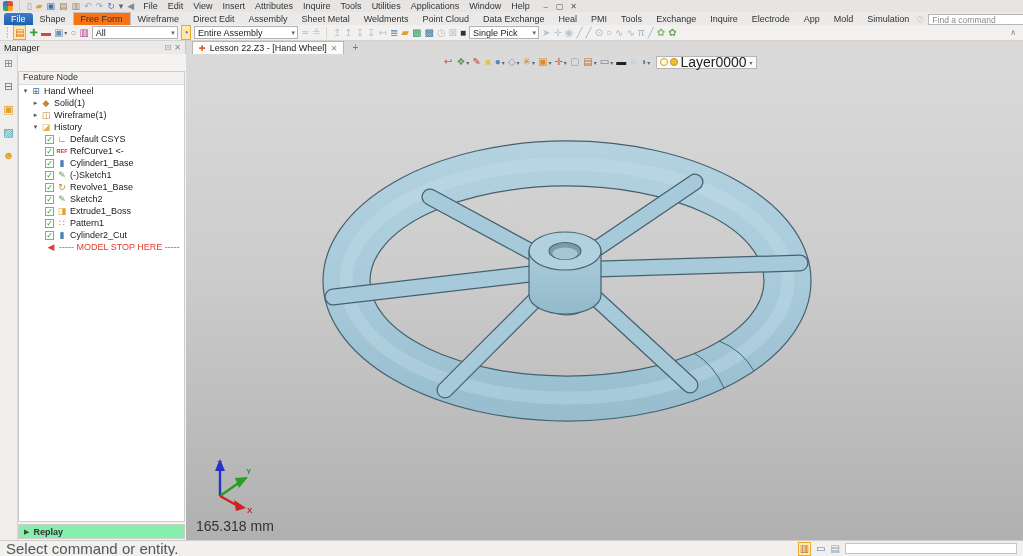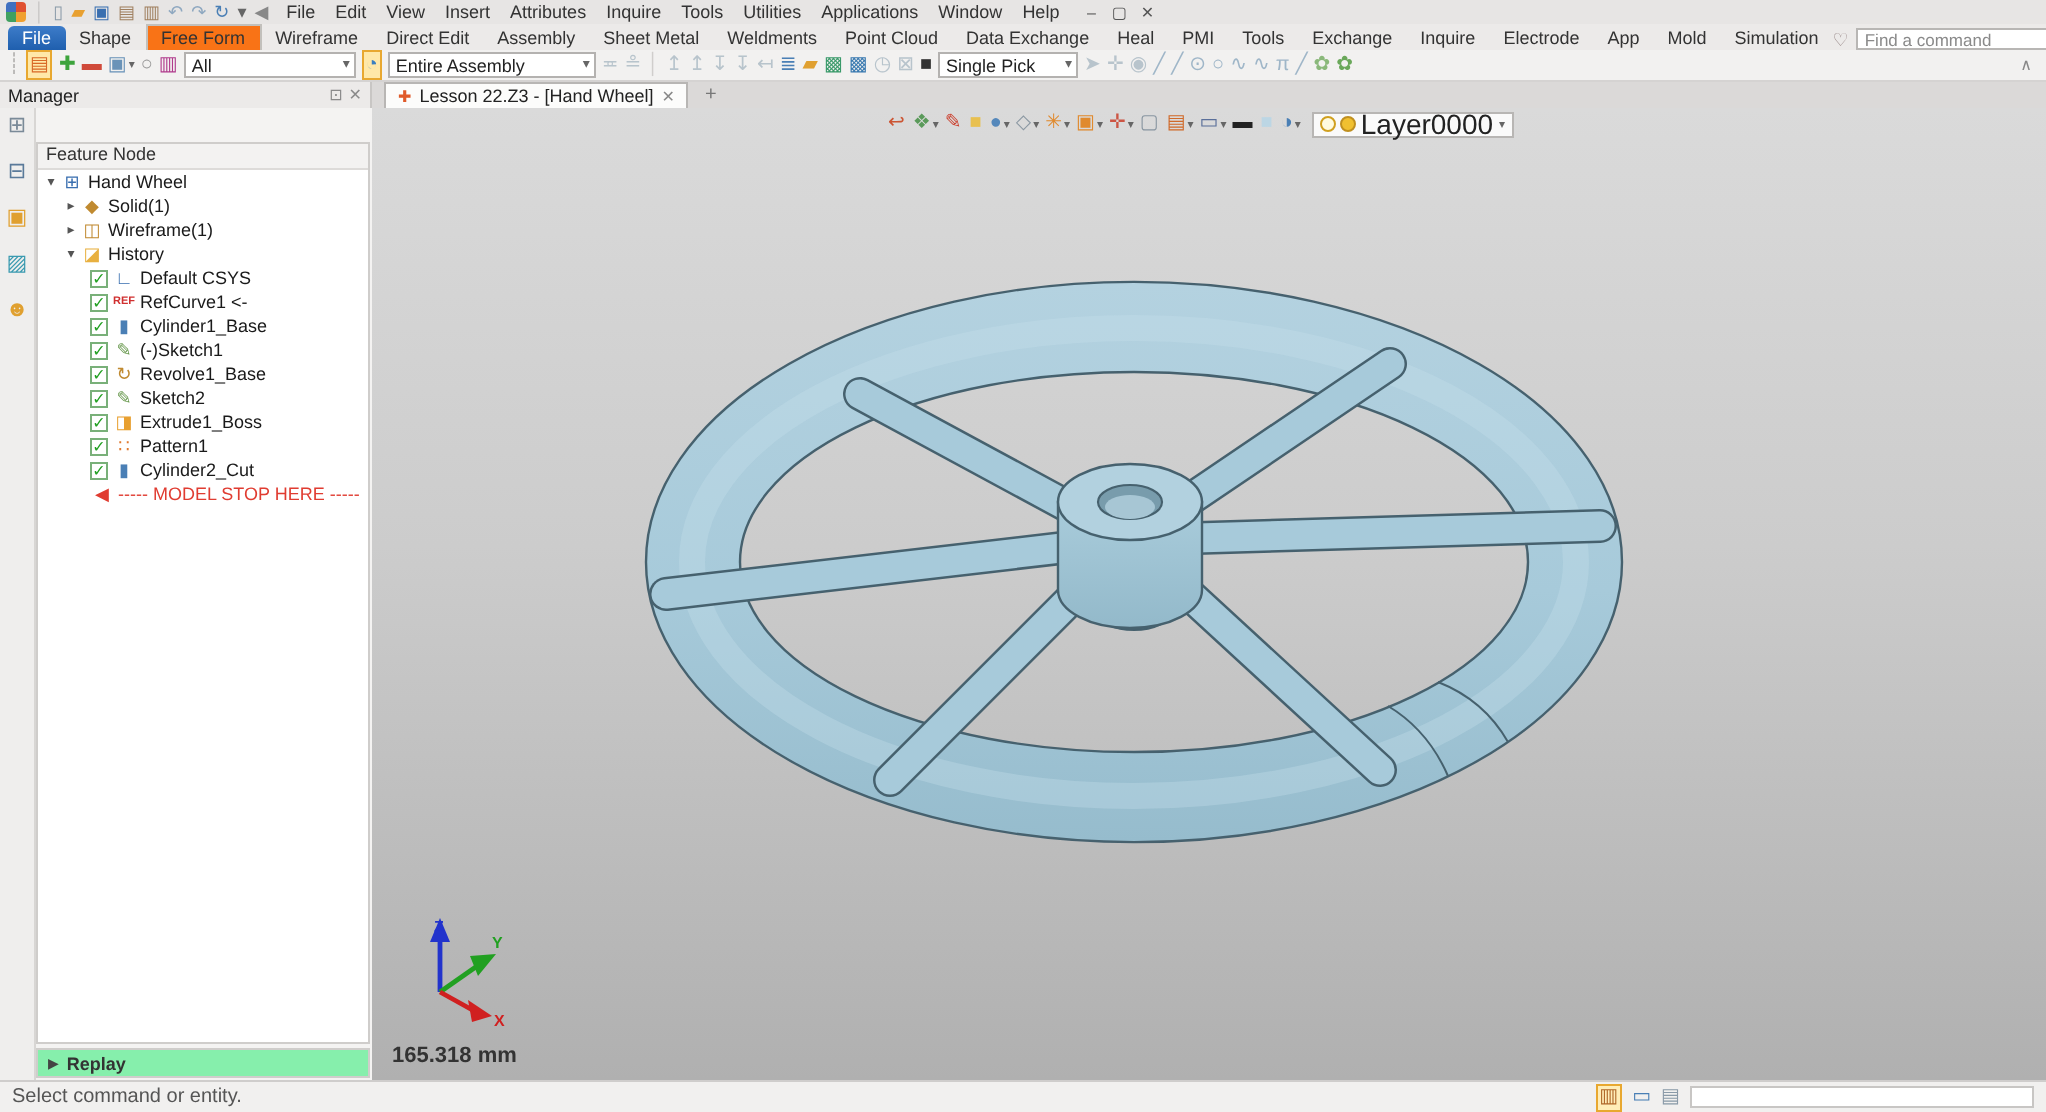--- a/index.html
+++ b/index.html
@@ -94,30 +94,30 @@
   #hint { position:absolute; left:14px; top:3px; line-height:11px; color:#222; font-size:9px; }
   #da-toolbar { position:absolute; left:258px; top:1px; height:14px; display:flex;
     align-items:center; gap:3px; }
   .dai { display:inline-flex; align-items:center; }
   .dai .g { font-size:10px; line-height:12px; }
   #layer-box { display:flex; align-items:center; gap:2px; border:1px solid #b8b6b4;
     background:#fafafa; height:13px; padding:0 3px; margin-left:3px; }
   .bulb { width:8px; height:8px; border-radius:50%; border:1px solid #d0a020; background:#fffbe0; }
   .bulbfill { width:8px; height:8px; border-radius:50%; border:1px solid #c09020; background:#f0c030; }
   #layer-box .lbl { font-size:14px; color:#222; }
-  #coord { position:absolute; left:10px; bottom:6px; font-size:11px; color:#333;font-weight:bold; }
+  #coord { position:absolute; left:10px; bottom:6px; font-size:14px; color:#333; }
   #wheel-svg, #triad-svg { position:absolute; }
   #wheel-svg { left:0; top:0; }
   #triad-svg { left:18px; bottom:26px; }
 
   
   #statusbar { position:absolute; left:0; bottom:0; width:1023px; height:16px;
     background:#f1f0ef; border-top:1px solid #cfcdcc; display:flex; align-items:center;
     padding:0 6px; gap:5px; }
-  #status-msg { color:#555; font-size:10px; }
+  #status-msg { color:#555; font-size:15px; }
   #status-right { margin-left:auto; display:flex; align-items:center; gap:5px; }
   .sbi { font-size:10px; line-height:12px; }
   .sbi.hl { border:1px solid #e8a830; background:#ffedb8; padding:0 1px; }
   #status-input { width:172px; height:11px; background:#fff; border:1px solid #c8c6c4; }
 </style>
 </head>
 <body>
 
 <div id="titlebar">
   <span id="zw3d-logo"></span>

